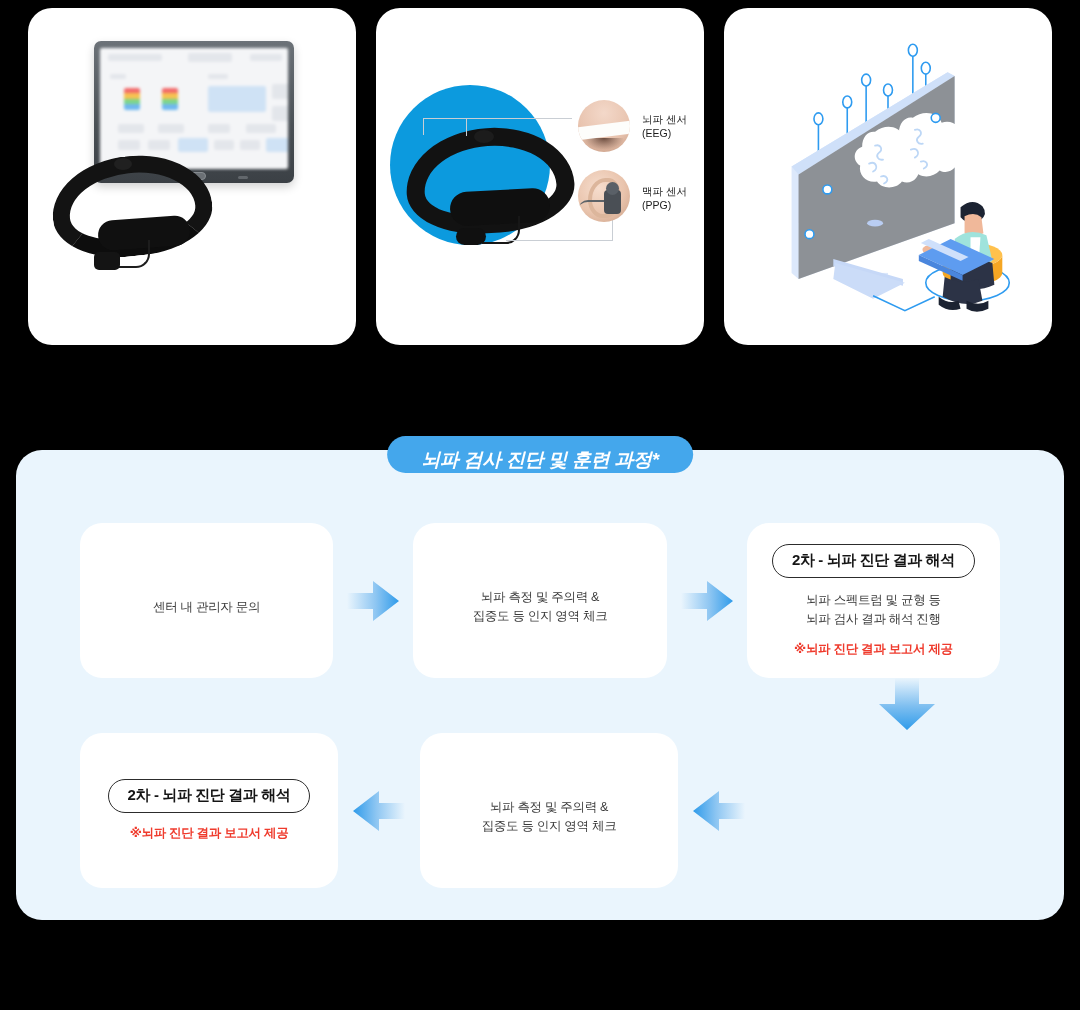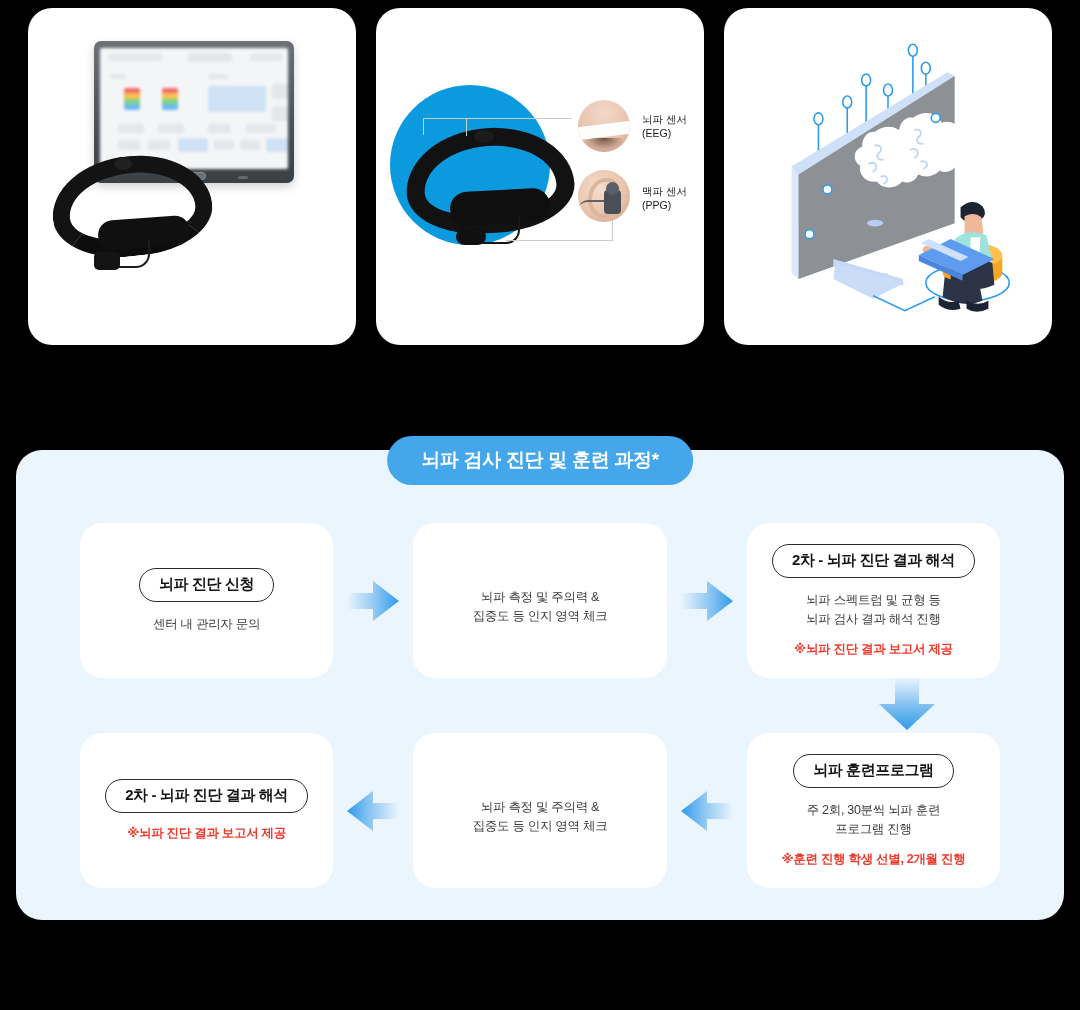--- a/index.html
+++ b/index.html
@@ -172,23 +172,24 @@
   }
   .panel-title {
     position:absolute;
     left:50%; transform: translateX(-50%);
     top: -14px;
     background:#44a7ec;
     color:#ffffff;
     font-size:19px;
     font-weight:700;
     letter-spacing:-0.3px;
-    padding: 11px 34px 12px 34px;
+    padding: 11px 34px 0 34px;
     border-radius: 26px;
     white-space:nowrap;
+    font-style:italic;
   }
 
   .grid {
     position:absolute;
     left:64px; top:73px;
     width: 920px;
   }
   .row {
     display:flex;
     align-items:center;
@@ -403,21 +404,20 @@
 
 <div class="panel">
 
   <div class="panel-title">뇌파 검사 진단 및 훈련 과정*</div>
 
   <div class="grid">
 
     <div class="row">
 
       <div class="step">
-        <div class="step-pill">뇌파 진단 신청</div>
         <div class="step-desc">센터 내 관리자 문의</div>
       </div>
 
       <div class="arrow-cell">
         <svg class="arrow-right" viewBox="0 0 52 44">
           <defs>
               <linearGradient id="gr1" x1="0" y1="0" x2="1" y2="0">
             <stop offset="0%" stop-color="#eaf5fd"></stop>
                 <stop offset="55%" stop-color="#8ec6f2"></stop>
                 <stop offset="100%" stop-color="#2f9bea"></stop>
@@ -484,26 +484,20 @@
               <linearGradient id="gl2" x1="1" y1="0" x2="0" y2="0">
             <stop offset="0%" stop-color="#eaf5fd"></stop>
                 <stop offset="55%" stop-color="#8ec6f2"></stop>
                 <stop offset="100%" stop-color="#2f9bea"></stop>
           </linearGradient>
             </defs>
           <path d="M52,14 L26,14 L26,2 L0,22 L26,42 L26,30 L52,30 Z" fill="url(#gl2)"></path>
         </svg>
       </div>
 
-      <div class="step">
-        <div class="step-pill">뇌파 훈련프로그램</div>
-        <div class="step-desc">주 2회, 30분씩 뇌파 훈련
-프로그램 진행</div>
-        <div class="step-note">※훈련 진행 학생 선별, 2개월 진행</div>
-      </div>
     </div>
   </div>
 
   <div class="arrow-down-wrap">
     <svg viewBox="0 0 72 52" width="72" height="52">
       <defs>
           <linearGradient id="gd1" x1="0" y1="0" x2="0" y2="1">
         <stop offset="0%" stop-color="#eaf5fd"></stop>
             <stop offset="55%" stop-color="#7dbef0"></stop>
             <stop offset="100%" stop-color="#2f9bea"></stop>

